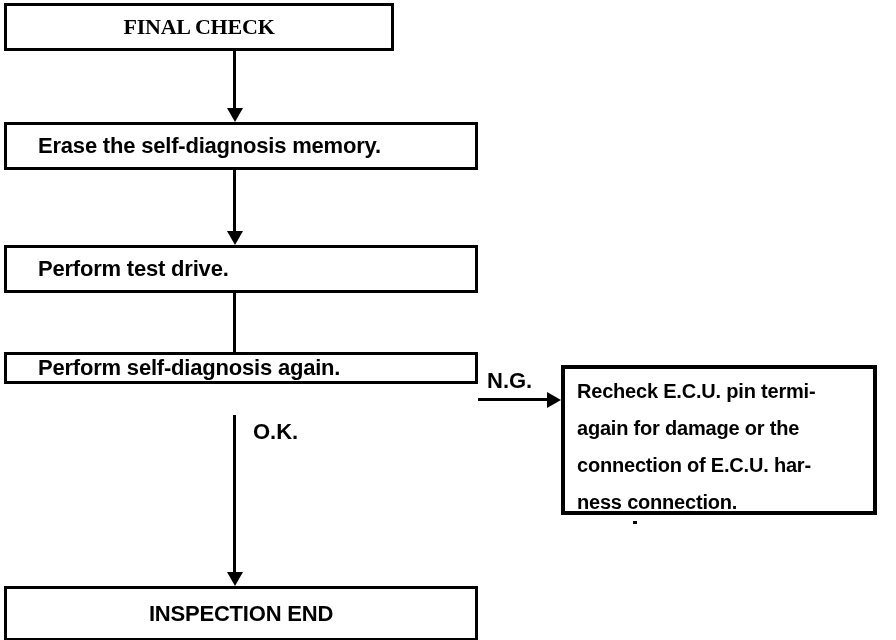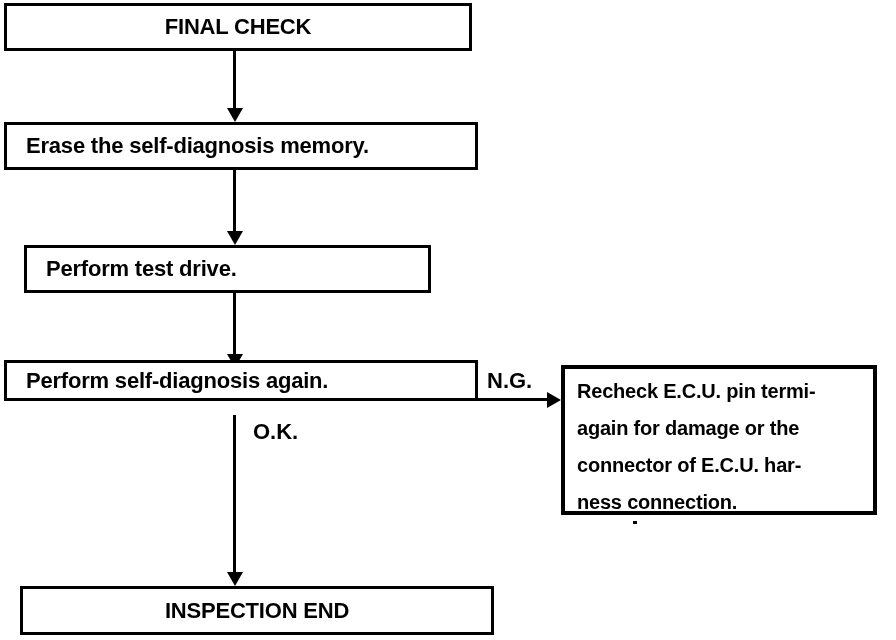--- a/index.html
+++ b/index.html
@@ -22,27 +22,27 @@
     background: #ffffff;
     box-sizing: border-box;
     display: flex;
     align-items: center;
     font-size: 22px;
     font-weight: 600;
     letter-spacing: -0.2px;
     white-space: nowrap;
   }
   .box.centered { justify-content: center; }
-  .box.lefted { padding-left: 19px; }
+  .box.lefted { padding-left: 31px; }
 
-  #box-final      { left: 4px;   top: 3px;   width: 468px; height: 48px; }
+  #box-final      { left: 4px;   top: 3px;   width: 390px; height: 48px; font-family: Liberation Serif, serif; }
   #box-erase      { left: 4px;   top: 122px; width: 474px; height: 48px; }
-  #box-testdrive  { left: 4px;   top: 245px; width: 407px; height: 48px; margin-left: 20px; }
-  #box-selfdiag   { left: 4px;   top: 360px; width: 474px; height: 41px; }
-  #box-end        { left: 20px;   top: 586px; width: 474px; height: 49px; }
+  #box-testdrive  { left: 4px;   top: 245px; width: 474px; height: 48px; }
+  #box-selfdiag   { left: 4px;   top: 352px; width: 474px; height: 32px; }
+  #box-end        { left: 4px;   top: 586px; width: 474px; height: 55px; }
 
   #box-recheck {
     left: 561px; top: 365px; width: 316px; height: 150px;
     position: absolute;
     border: 4px solid #000000;
     background: #ffffff;
     box-sizing: border-box;
     padding: 4px 10px 0 12px;
     font-size: 20px;
     font-weight: 600;
@@ -124,21 +124,21 @@
     <span>Perform self-diagnosis again.</span>
   </div>
 
   <div class="edge-label" id="label-ng">N.G.</div>
   <div class="hline" style="left:478px; top:398px; width:69px;"></div>
   <div class="ah-right" style="left:547px; top:392px;"></div>
 
   <div id="box-recheck">
     <div class="tline">Recheck E.C.U. pin termi-</div>
     <div class="tline">again for damage or the</div>
-    <div class="tline">connector of E.C.U. har-</div>
+    <div class="tline">connection of E.C.U. har-</div>
     <div class="tline">ness connection.</div>
   </div>
 
   <div class="edge-label" id="label-ok">O.K.</div>
   <div class="vline" style="left:233px; top:415px; height:157px;"></div>
   <div class="ah-down" style="left:227px; top:572px;"></div>
 
   <div class="box centered" id="box-end">
     <span>INSPECTION END</span>
   </div>

